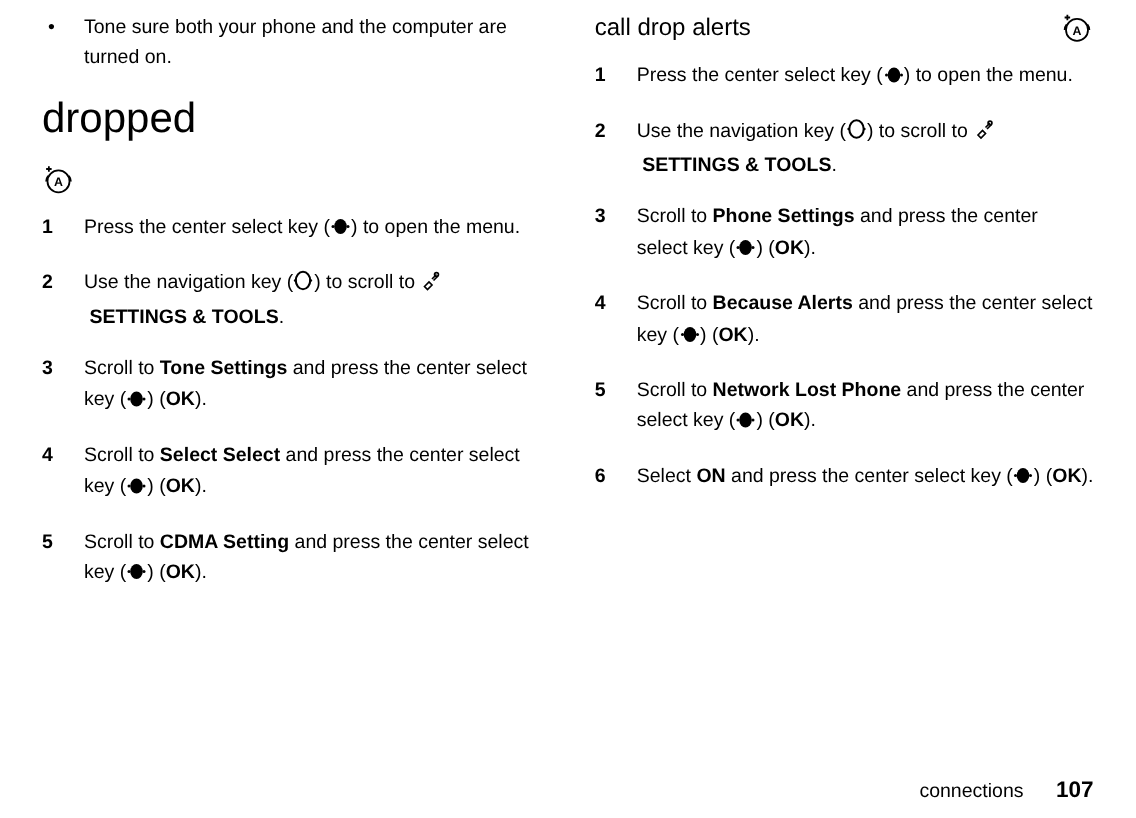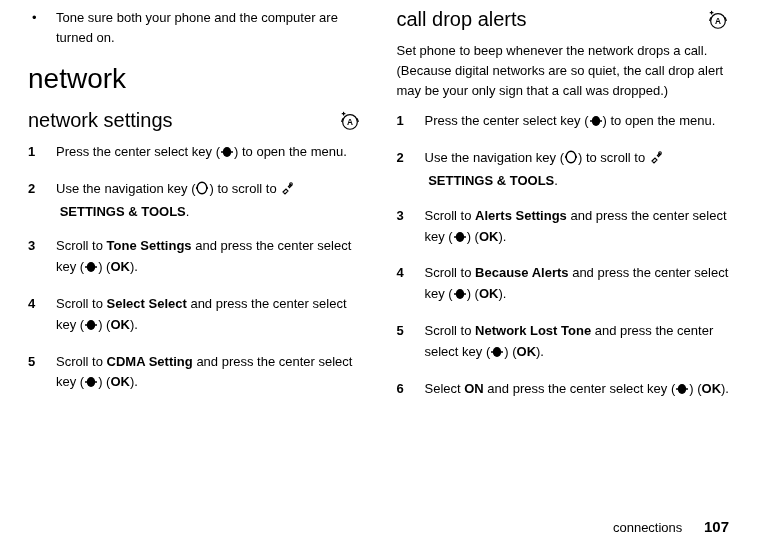--- a/index.html
+++ b/index.html
@@ -39,21 +39,21 @@
     font-weight: normal;
     margin: 6px 0 14px 0;
   }
   .h2-row {
     display: flex;
     align-items: center;
     justify-content: space-between;
     margin: 4px 0 10px 0;
   }
   .h2 {
-    font-size: 20px;
+    font-size: 16px;
     font-weight: normal;
   }
   .intro {
     line-height: 1.55;
     margin-bottom: 10px;
   }
   .step {
     display: flex;
     margin: 10px 0 14px 0;
     line-height: 1.6;
@@ -99,24 +99,23 @@
 
 <div class="page">
 
   <div class="col">
 
     <div class="bullet-row">
       <div class="bullet-dot">•</div>
       <div>Tone sure both your phone and the computer are turned on.</div>
     </div>
 
-    <div class="h1">network</div>
+    <div class="h1">dropped</div>
 
     <div class="h2-row">
-      <div class="h2">network settings</div>
       <span class="icon-a">
         <svg viewBox="0 0 24 24" width="22" height="22">
           <circle cx="12" cy="13" r="8" fill="none" stroke="#000" stroke-width="1.3"></circle>
           <path d="M4.5 9 Q3 11 3 13" fill="none" stroke="#000" stroke-width="1.3"></path>
           <path d="M19.5 9 Q21 11 21 13" fill="none" stroke="#000" stroke-width="1.3"></path>
           <text x="12" y="16.5" text-anchor="middle" font-size="9" font-family="Arial" font-weight="bold">A</text>
           <g transform="translate(5,4)">
             <line x1="0" y1="-2" x2="0" y2="2" stroke="#000" stroke-width="1.3"></line>
             <line x1="-2" y1="0" x2="2" y2="0" stroke="#000" stroke-width="1.3"></line>
           </g>
@@ -183,21 +182,20 @@
           <path d="M19.5 9 Q21 11 21 13" fill="none" stroke="#000" stroke-width="1.3"></path>
           <text x="12" y="16.5" text-anchor="middle" font-size="9" font-family="Arial" font-weight="bold">A</text>
           <g transform="translate(5,4)">
             <line x1="0" y1="-2" x2="0" y2="2" stroke="#000" stroke-width="1.3"></line>
             <line x1="-2" y1="0" x2="2" y2="0" stroke="#000" stroke-width="1.3"></line>
           </g>
         </svg>
       </span>
     </div>
 
-    <div class="intro">Set phone to beep whenever the network drops a call. (Because digital networks are so quiet, the call drop alert may be your only sign that a call was dropped.)</div>
 
     <div id="right-steps">
         <div class="step">
           <div class="step-num">1</div>
           <div class="step-body">Press the center select key (<span class="inline-icon"><svg width="14" height="12" viewBox="0 0 14 12">
                 <ellipse cx="7" cy="6" rx="4.2" ry="5" fill="#000"></ellipse>
                 <circle cx="2" cy="6" r="1" fill="#000"></circle>
                 <circle cx="12" cy="6" r="1" fill="#000"></circle>
               </svg></span>) to open the menu.</div>
         </div>
@@ -208,37 +206,37 @@
                 <circle cx="1.8" cy="7" r="0.9" fill="#000"></circle>
                 <circle cx="12.2" cy="7" r="0.9" fill="#000"></circle>
               </svg></span>) to scroll to <span class="inline-icon"><svg width="14" height="14" viewBox="0 0 14 14">
                 <path d="M3 11 L6 8 L8 10 L5 13 Z" fill="none" stroke="#000" stroke-width="1.1"></path>
                 <path d="M8 6 L11 3 M9 7 L12 4" stroke="#000" stroke-width="1.1"></path>
                 <circle cx="11" cy="3" r="1.3" fill="none" stroke="#000" stroke-width="1.1"></circle>
               </svg></span>&nbsp;<span class="bold-cond">SETTINGS &amp; TOOLS</span>.</div>
         </div>
         <div class="step">
           <div class="step-num">3</div>
-          <div class="step-body">Scroll to <span class="bold-cond">Alerts Settings</span> and press the center select key (<span class="inline-icon"><svg width="14" height="12" viewBox="0 0 14 12">
+          <div class="step-body">Scroll to <span class="bold-cond">Phone Settings</span> and press the center select key (<span class="inline-icon"><svg width="14" height="12" viewBox="0 0 14 12">
                 <ellipse cx="7" cy="6" rx="4.2" ry="5" fill="#000"></ellipse>
                 <circle cx="2" cy="6" r="1" fill="#000"></circle>
                 <circle cx="12" cy="6" r="1" fill="#000"></circle>
               </svg></span>) (<span class="bold-cond">OK</span>).</div>
         </div>
         <div class="step">
           <div class="step-num">4</div>
           <div class="step-body">Scroll to <span class="bold-cond">Because Alerts</span> and press the center select key (<span class="inline-icon"><svg width="14" height="12" viewBox="0 0 14 12">
                 <ellipse cx="7" cy="6" rx="4.2" ry="5" fill="#000"></ellipse>
                 <circle cx="2" cy="6" r="1" fill="#000"></circle>
                 <circle cx="12" cy="6" r="1" fill="#000"></circle>
               </svg></span>) (<span class="bold-cond">OK</span>).</div>
         </div>
         <div class="step">
           <div class="step-num">5</div>
-          <div class="step-body">Scroll to <span class="bold-cond">Network Lost Tone</span> and press the center select key (<span class="inline-icon"><svg width="14" height="12" viewBox="0 0 14 12">
+          <div class="step-body">Scroll to <span class="bold-cond">Network Lost Phone</span> and press the center select key (<span class="inline-icon"><svg width="14" height="12" viewBox="0 0 14 12">
                 <ellipse cx="7" cy="6" rx="4.2" ry="5" fill="#000"></ellipse>
                 <circle cx="2" cy="6" r="1" fill="#000"></circle>
                 <circle cx="12" cy="6" r="1" fill="#000"></circle>
               </svg></span>) (<span class="bold-cond">OK</span>).</div>
         </div>
         <div class="step">
           <div class="step-num">6</div>
           <div class="step-body">Select <span class="bold-cond">ON</span> and press the center select key (<span class="inline-icon"><svg width="14" height="12" viewBox="0 0 14 12">
                 <ellipse cx="7" cy="6" rx="4.2" ry="5" fill="#000"></ellipse>
                 <circle cx="2" cy="6" r="1" fill="#000"></circle>

